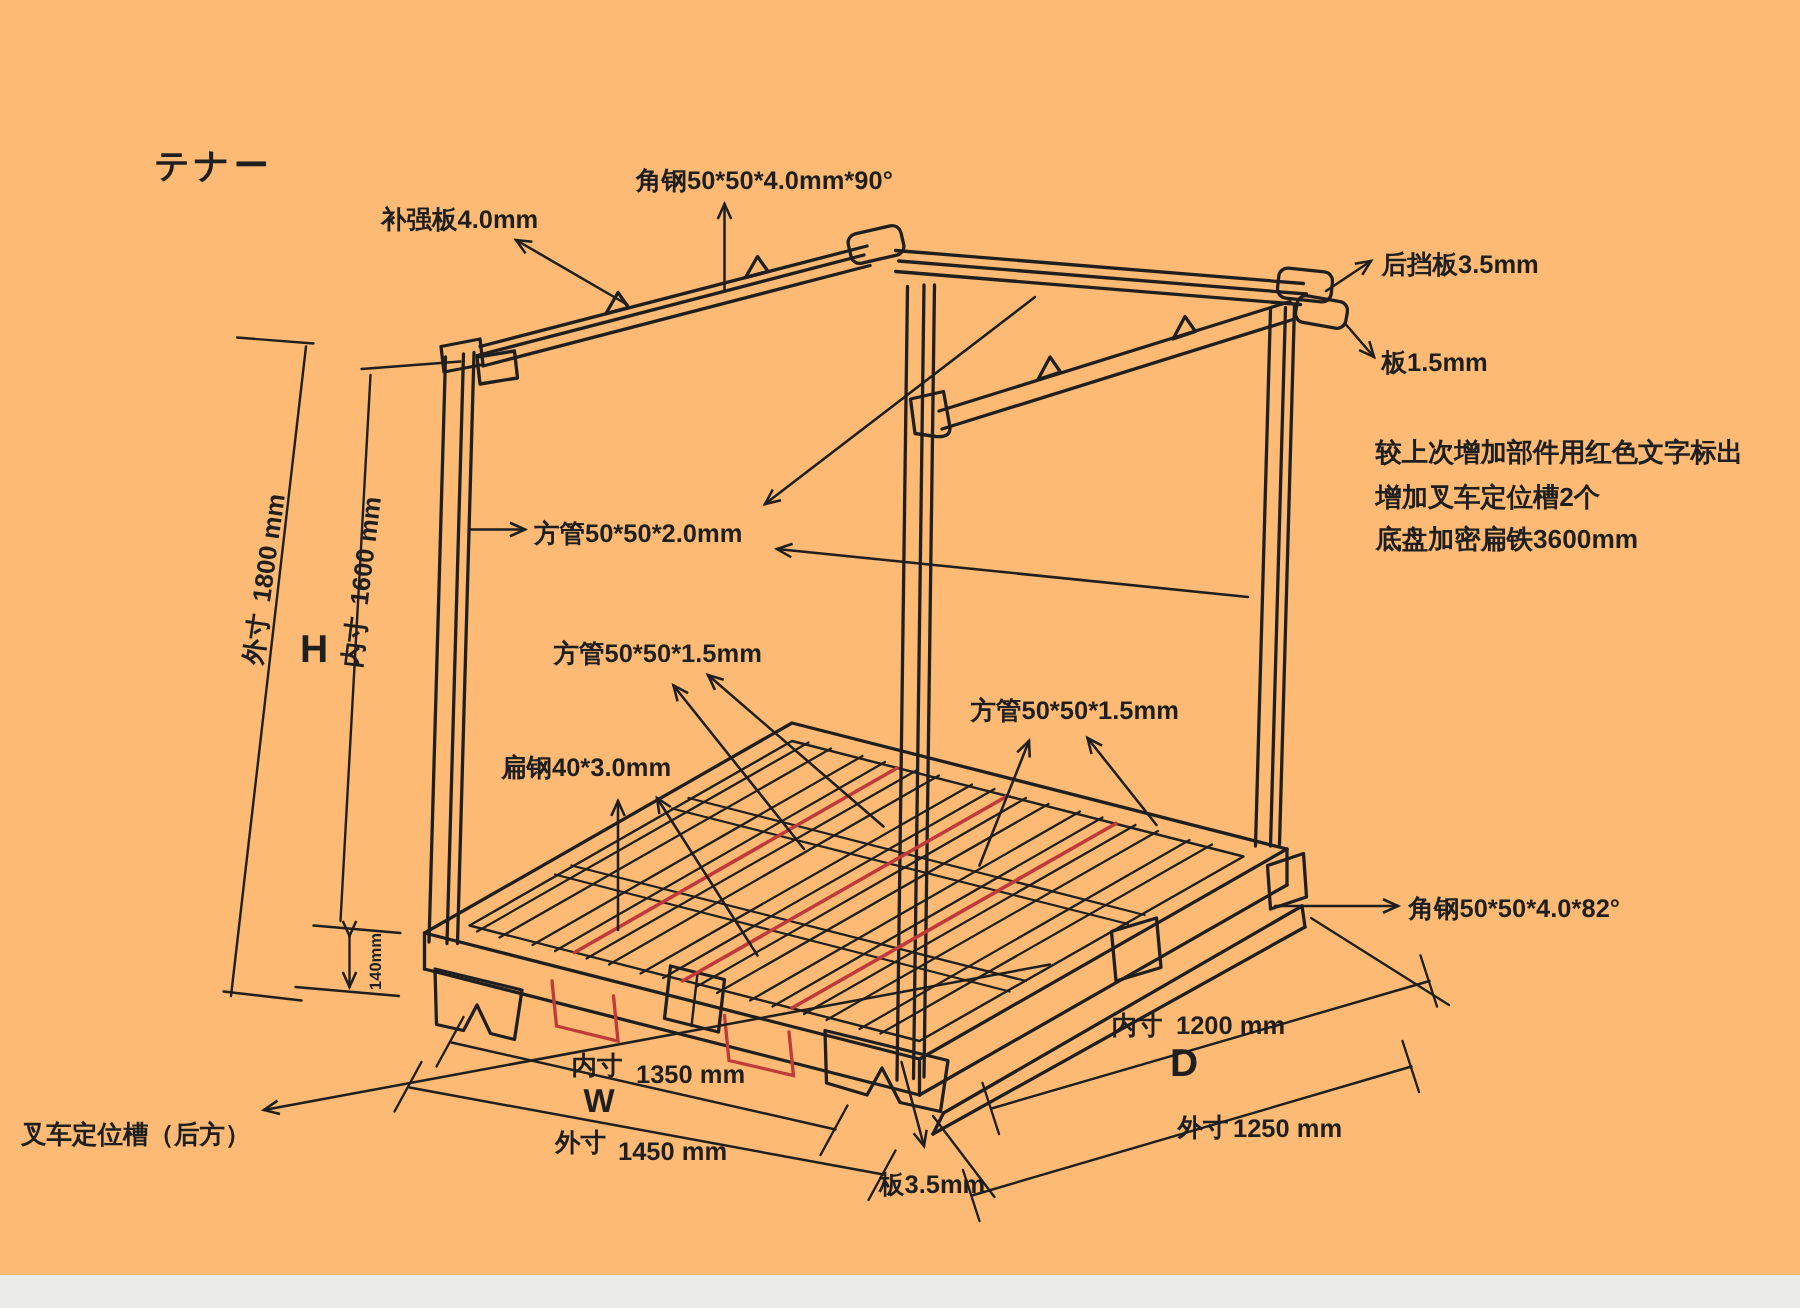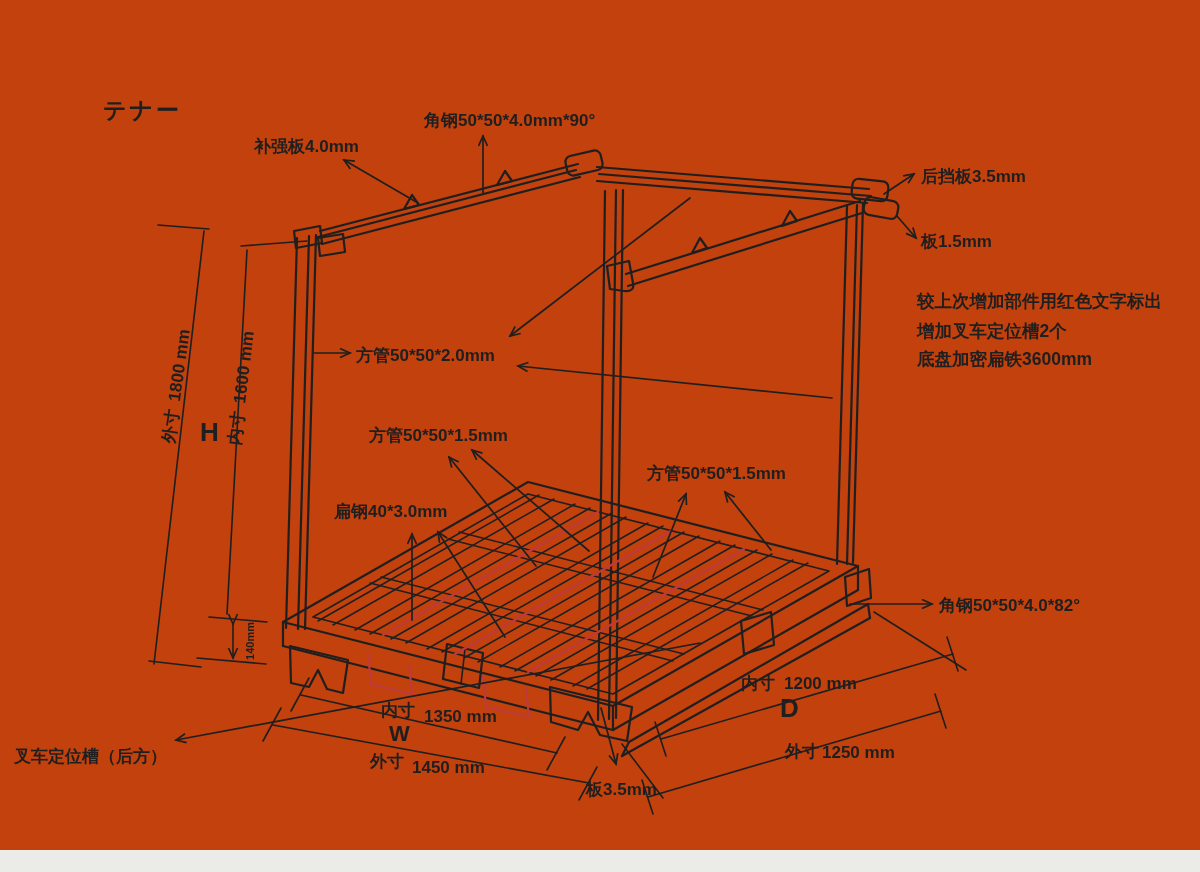--- a/index.html
+++ b/index.html
@@ -1,16 +1,16 @@
 <!DOCTYPE html>
 <html><head>
 <meta charset="utf-8">
 <style>
   html,body{margin:0;padding:0;background:#fbfbf9;}
-  .canvas{position:relative;width:1200px;height:872px;background:#c2410c;overflow:hidden;
+  .canvas{position:relative;width:1200px;height:872px;background:#fdba74;overflow:hidden;
           font-family:"Liberation Sans","DejaVu Sans",sans-serif;}
   svg text{font-family:"Liberation Sans","DejaVu Sans",sans-serif;fill:#1f1f1f;font-weight:bold;}
   .lbl{font-size:17px;}
   .note{font-size:17.5px;}
   .dimtxt{font-size:17px;}
   .big{font-size:26px;}
   .title{font-size:23px;letter-spacing:3px;}
   .tiny{font-size:11px;font-weight:bold;}
 </style>
 </head>

